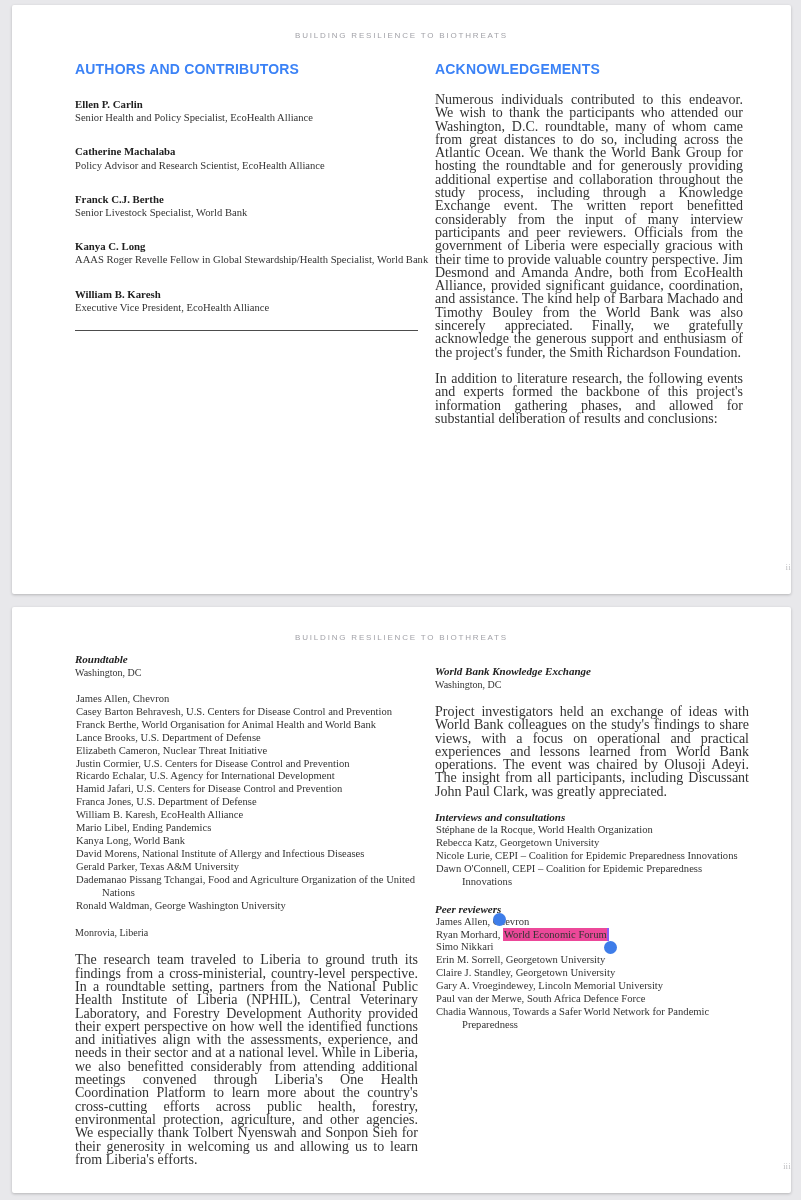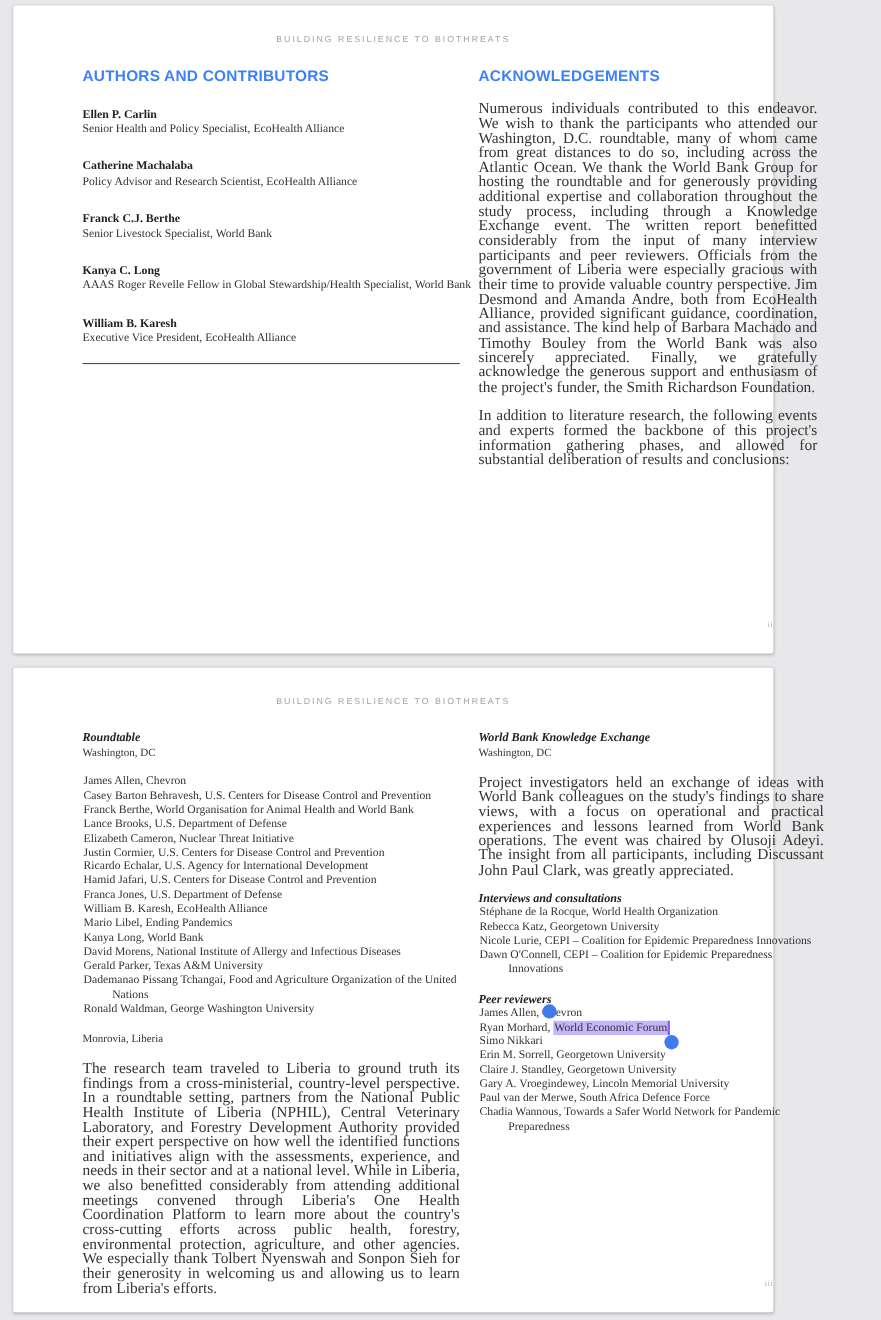--- a/index.html
+++ b/index.html
@@ -3,21 +3,21 @@
 <meta charset="utf-8">
 <style>
   html,body{margin:0;padding:0;}
   body{
     width:801px;height:1200px;position:relative;overflow:hidden;
     background:#e8e8eb;
     font-family:"Liberation Serif","DejaVu Serif",serif;
     color:#2e2c2b;
   }
   .page{
-    position:absolute;left:12px;width:691px;background:#ffffff;
+    position:absolute;left:12px;width:779px;background:#ffffff;
     box-shadow:0 1px 3px rgba(0,0,0,.22);border-radius:2px;
   }
   #page1{top:5px;height:589px;}
   #page2{top:607px;height:586px;}
   .running-header{
     position:absolute;top:26px;left:0;right:0;text-align:center;
     font-family:"Liberation Sans",sans-serif;
     font-size:8px;letter-spacing:1.8px;color:#a2a2a8;font-weight:400;
   }
   .page-number{
@@ -40,21 +40,21 @@
   }
   .sub-title{font-weight:700;font-style:italic;font-size:11px;line-height:13px;color:#222;}
   .sub-loc{font-size:10px;line-height:13px;color:#333;margin-bottom:14px;}
   .name-list{margin:0 0 14px 1px;}
   .name-row{
     font-size:10.6px;line-height:12.9px;color:#333;
     padding-left:26px;text-indent:-26px;
   }
   .sel-wrap{position:relative;display:inline;}
   .sel-text{
-    background:#c4b5fd;
+    background:#ec4899;
     border-right:2px solid #8b5cf6;
     padding:1px 0 1px 1px;
   }
   .sel-handle{
     position:absolute;width:13px;height:13px;border-radius:50%;
     background:#3e7de9;z-index:5;
   }
   .sel-handle.start{left:-10px;top:-16px;}
   .sel-handle.end{right:-8px;bottom:-14px;}
 </style>
@@ -96,21 +96,21 @@
     <p class="para">Numerous individuals contributed to this endeavor. We wish to thank the participants who attended our Washington, D.C. roundtable, many of whom came from great distances to do so, including across the Atlantic Ocean. We thank the World Bank Group for hosting the roundtable and for generously providing additional expertise and collaboration throughout the study process, including through a Knowledge Exchange event. The written report benefitted considerably from the input of many interview participants and peer reviewers. Officials from the government of Liberia were especially gracious with their time to provide valuable country perspective. Jim Desmond and Amanda Andre, both from EcoHealth Alliance, provided significant guidance, coordination, and assistance. The kind help of Barbara Machado and Timothy Bouley from the World Bank was also sincerely appreciated. Finally, we gratefully acknowledge the generous support and enthusiasm of the project's funder, the Smith Richardson Foundation.</p>
     <p class="para">In addition to literature research, the following events and experts formed the backbone of this project's information gathering phases, and allowed for substantial deliberation of results and conclusions:</p>
   </div>
 
   <div class="page-number">ii</div>
 </div>
 
 <div class="page" id="page2">
   <div class="running-header">BUILDING RESILIENCE TO BIOTHREATS</div>
 
-  <div class="col col-left" style="top:58px;">
+  <div class="col col-left" style="top:46px;">
     <div class="sub-title">Roundtable</div>
     <div class="sub-loc">Washington, DC</div>
 
     <div class="name-list">
         <div class="name-row">James Allen, Chevron</div>
         <div class="name-row">Casey Barton Behravesh, U.S. Centers for Disease Control and Prevention</div>
         <div class="name-row">Franck Berthe, World Organisation for Animal Health and World Bank</div>
         <div class="name-row">Lance Brooks, U.S. Department of Defense</div>
         <div class="name-row">Elizabeth Cameron, Nuclear Threat Initiative</div>
         <div class="name-row">Justin Cormier, U.S. Centers for Disease Control and Prevention</div>

